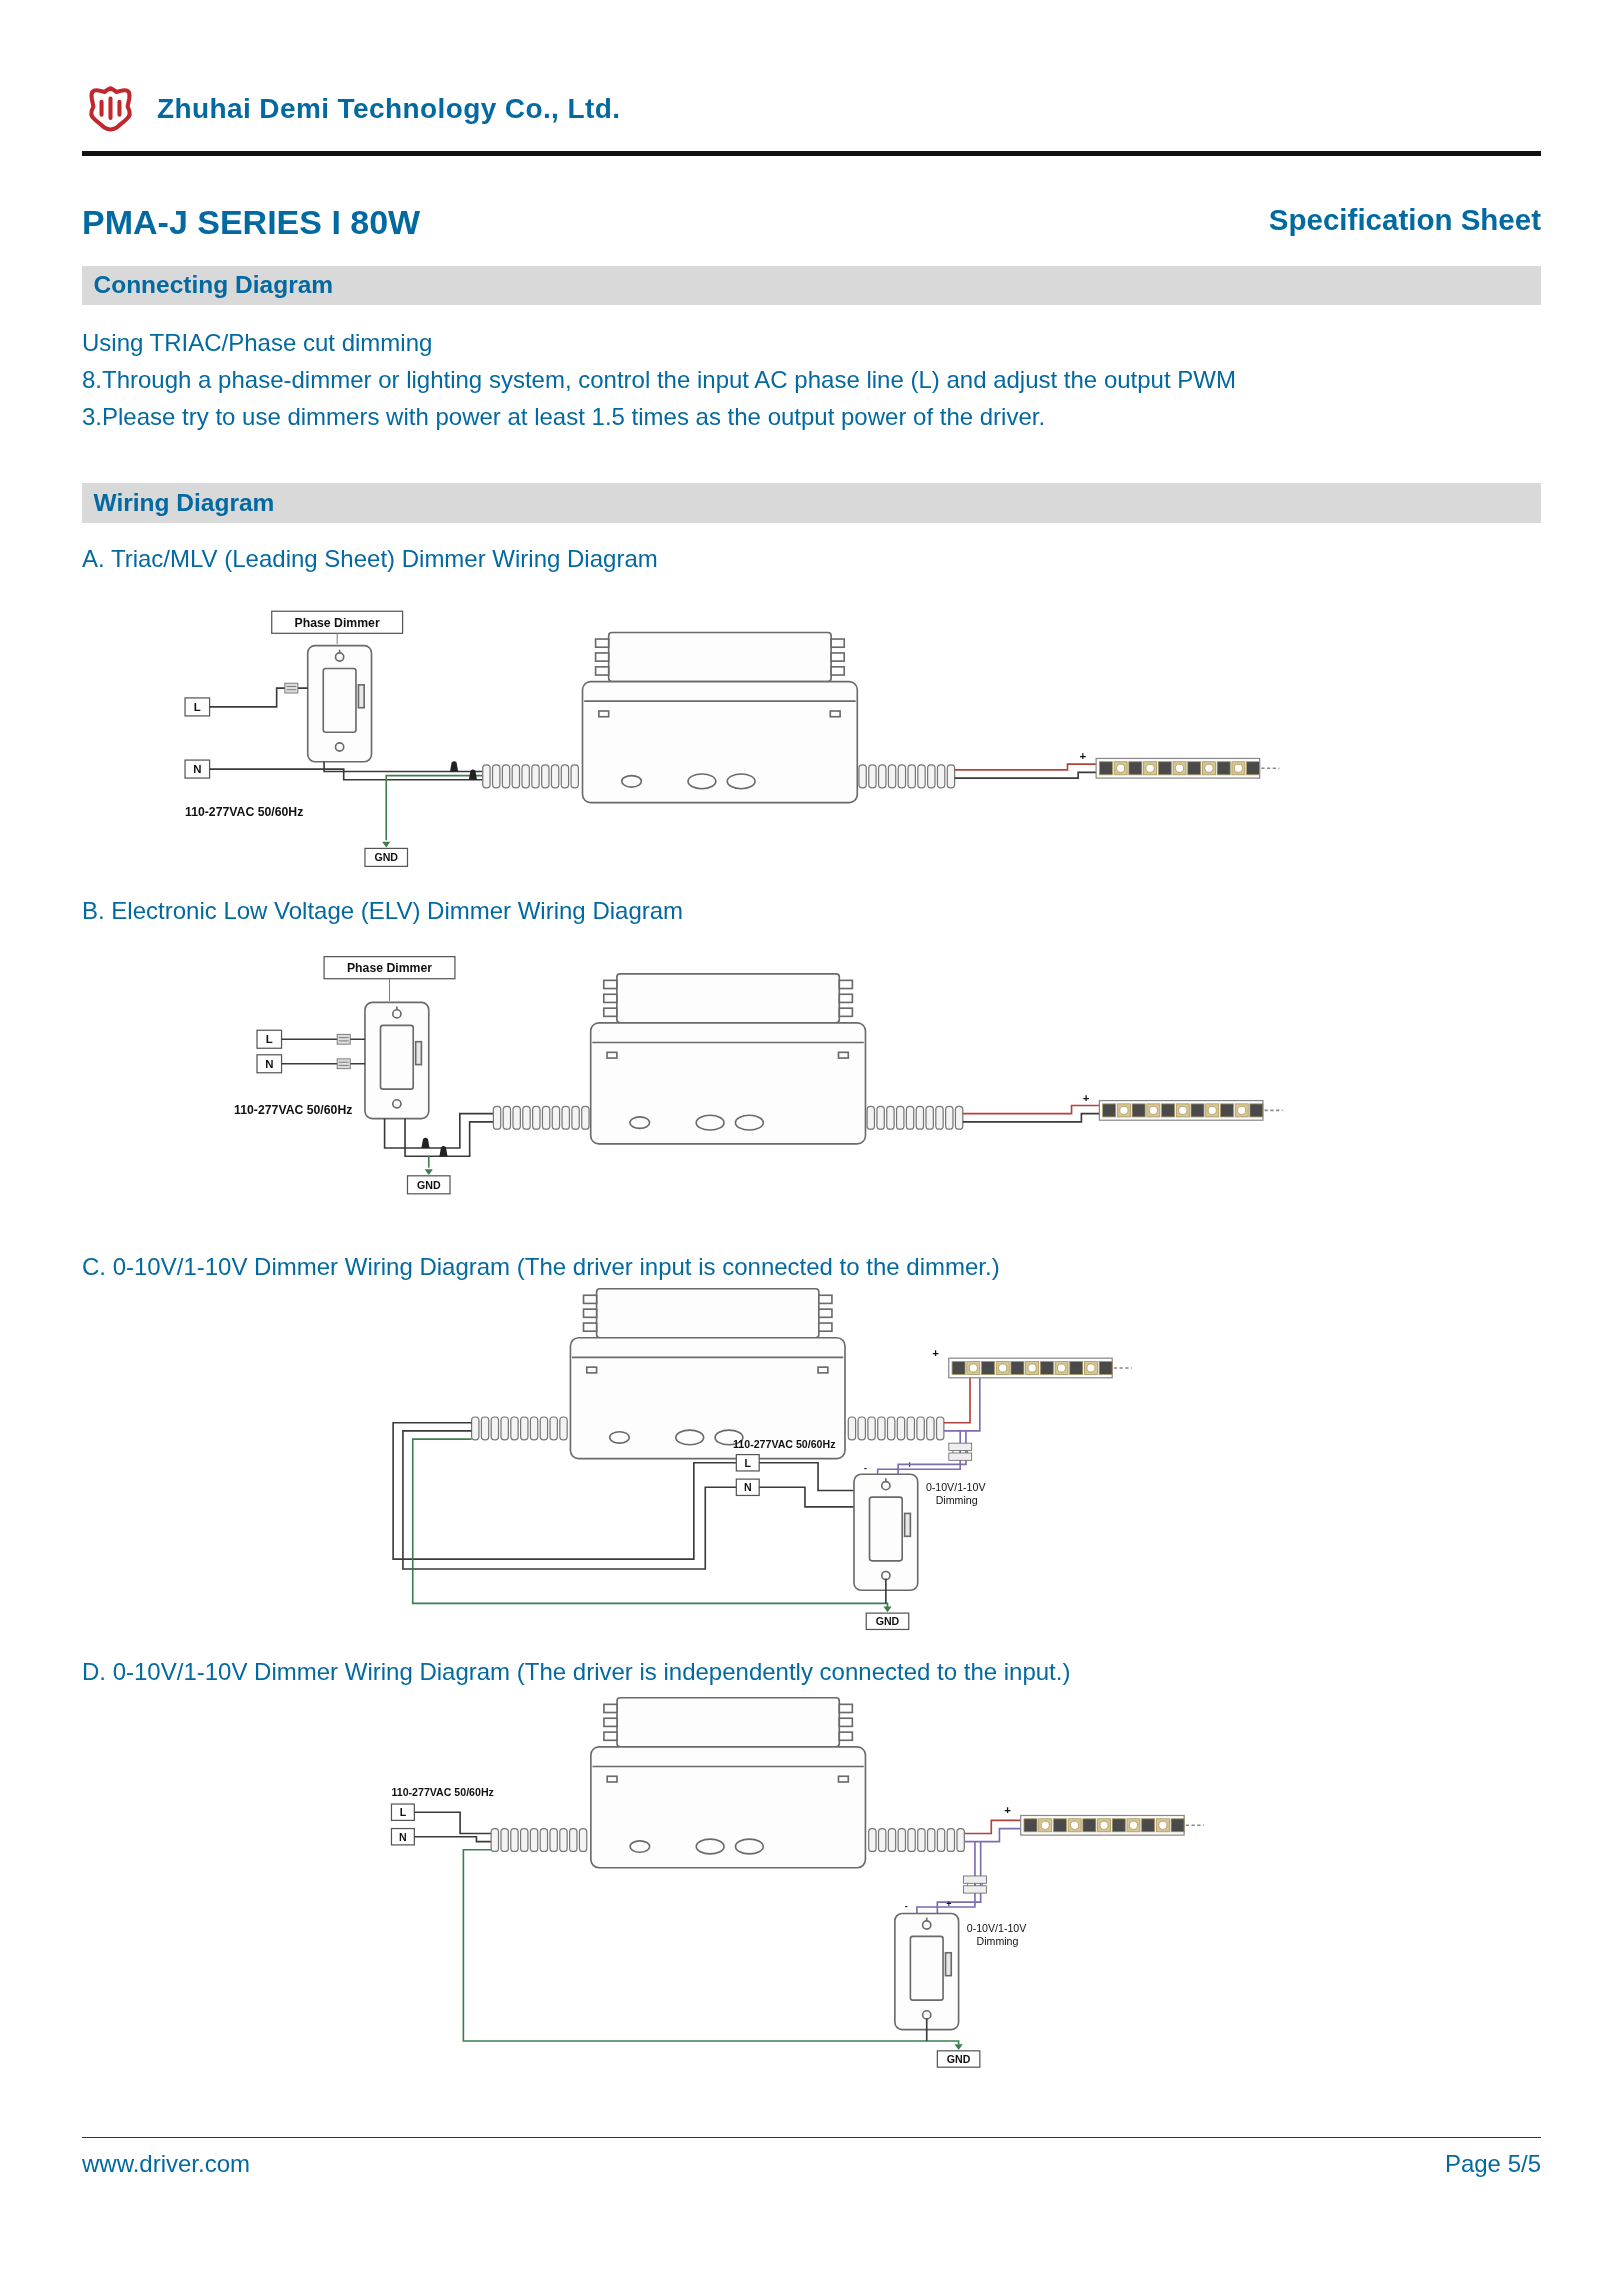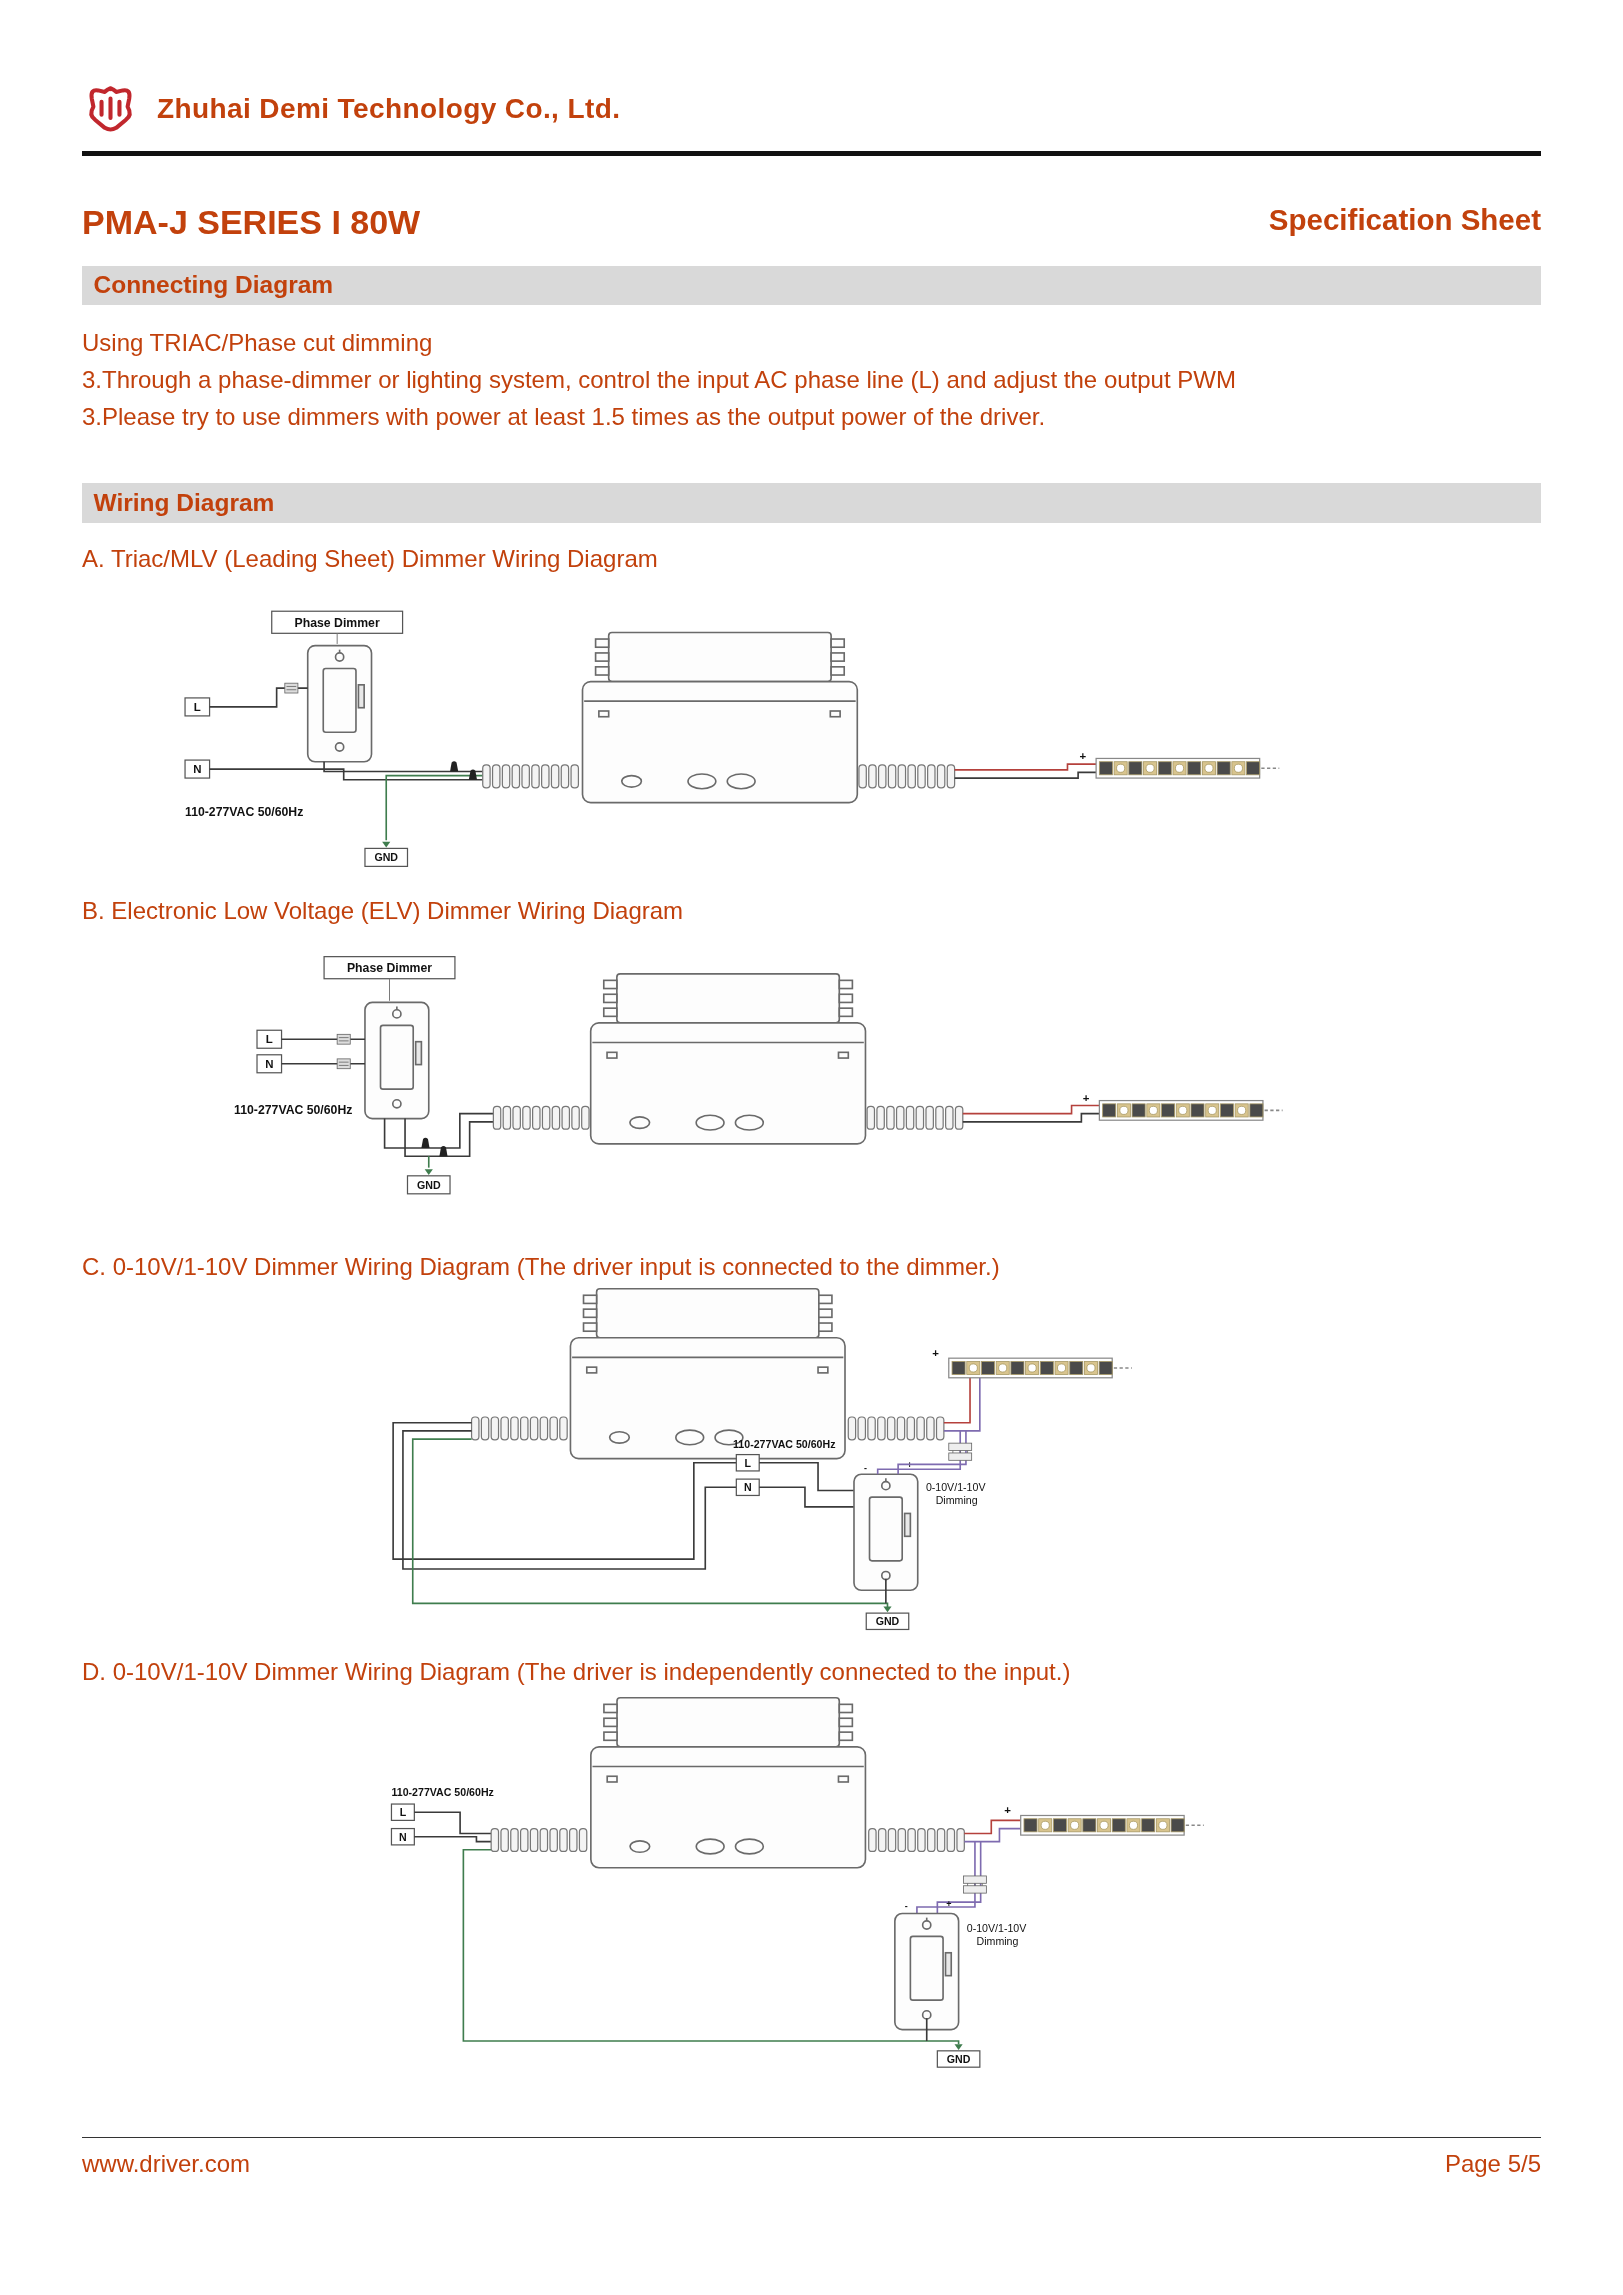--- a/index.html
+++ b/index.html
@@ -1,18 +1,18 @@
 <!DOCTYPE html>
 <html style="font-size:13px"><head>
 <meta charset="utf-8">
 <style>
   html,body { margin:0; padding:0; background:#e8e8e8; }
   .page {
     width:1623px; height:2295px; margin:0 auto; background:#ffffff;
-    position:relative; font-family:"Liberation Sans", sans-serif; color:#c2410c;
+    position:relative; font-family:"Liberation Sans", sans-serif; color:#0369a1;
     overflow:hidden;
   }
   .content { padding:0 82px; }
   .header { display:flex; align-items:center; gap:18px; padding-top:79px; padding-bottom:11.5px; border-bottom:5.7px solid #111; }
   .company { font-size:28px; font-weight:bold; letter-spacing:0.4px; }
   .title-row { display:flex; justify-content:space-between; align-items:flex-start; margin-top:47px; }
   .product-title { font-size:34px; font-weight:bold; }
   .sheet-type { font-size:29.5px; font-weight:bold;margin-left:29px; }
   .section-bar { margin-top:24px; background:#d9d9d9; font-size:24.5px; font-weight:bold; padding:5.7px 11.5px; }
   .section-bar.second { margin-top:48px; }
@@ -141,21 +141,21 @@
 
     <div class="title-row">
       <span class="product-title">PMA-J SERIES I 80W</span>
       <span class="sheet-type">Specification Sheet</span>
     </div>
 
     <div class="section-bar">Connecting Diagram</div>
 
     <div class="notes">
       <div>Using TRIAC/Phase cut dimming</div>
-      <div>3.Through a phase-dimmer or lighting system, control the input AC phase line (L) and adjust the output PWM</div>
+      <div>8.Through a phase-dimmer or lighting system, control the input AC phase line (L) and adjust the output PWM</div>
       <div>3.Please try to use dimmers with power at least 1.5 times as the output power of the driver.</div>
     </div>
 
     <div class="section-bar second">Wiring Diagram</div>
 
     <div class="sub-title">A. Triac/MLV (Leading Sheet) Dimmer Wiring Diagram</div>
 
     <svg class="diagram" width="1459" height="299" viewBox="0 0 1784 365">
       <g transform="translate(0,38)">
         <g>

